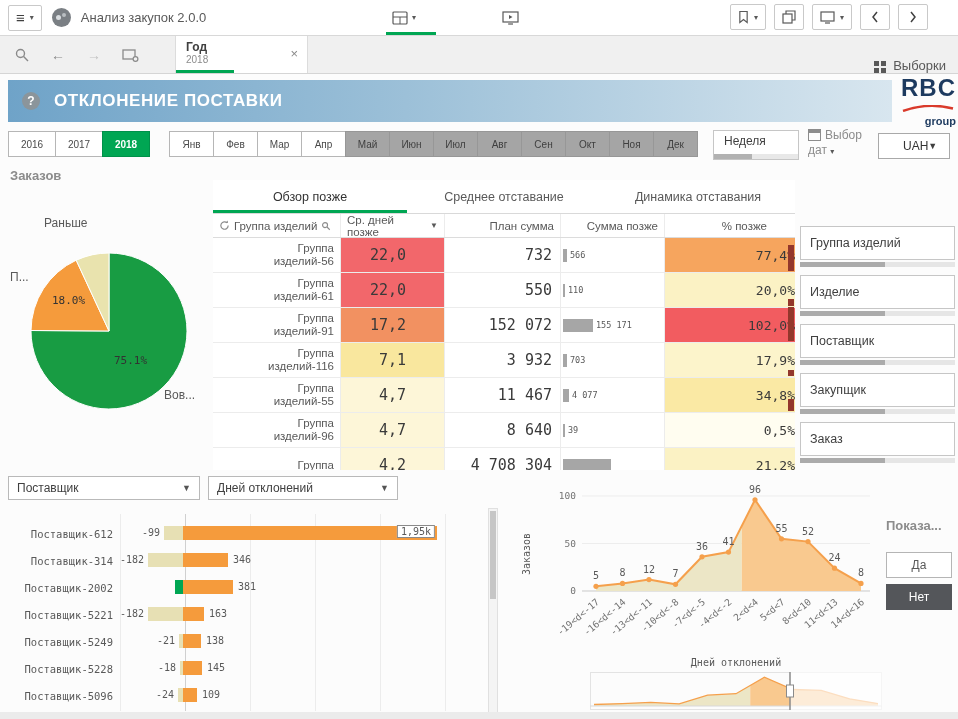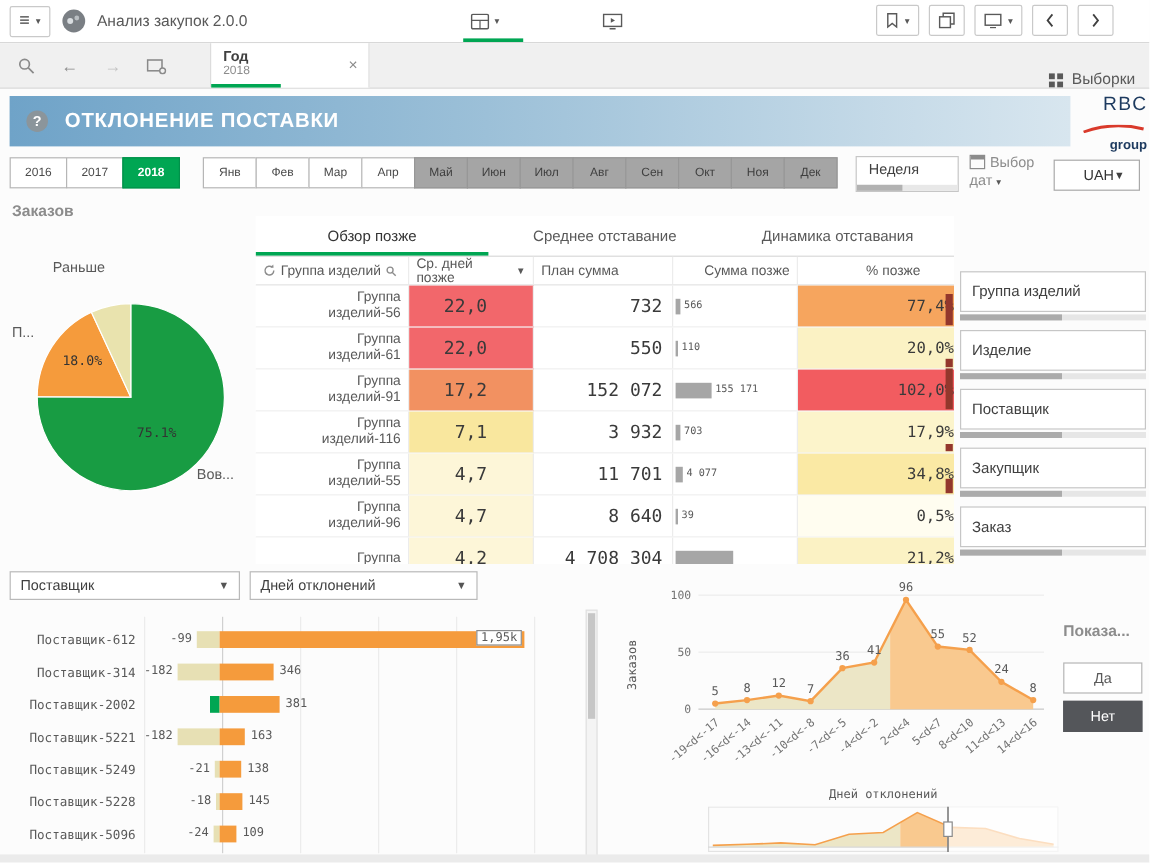--- a/index.html
+++ b/index.html
@@ -39,21 +39,21 @@
   .sel-right span{font-size:13px;color:#595959}
 
   
   .sheet-bg{position:absolute;left:0;top:74px;width:958px;height:645px;background:#fcfcfc}
   .titlebar{position:absolute;left:8px;top:80px;width:884px;height:42px;display:flex;align-items:center;gap:14px;padding-left:14px;
             background:linear-gradient(90deg,#6fa3c8 0%,#9cc0d8 45%,#d8e6ef 100%)}
   .help-ico{width:18px;height:18px;border-radius:50%;background:#8b959b;color:#fff;font-size:12px;font-weight:bold;
             display:flex;align-items:center;justify-content:center;cursor:pointer}
   .sheet-title{font-size:17px;font-weight:bold;color:#fff;letter-spacing:.6px}
   .rbc{position:absolute;left:898px;top:78px;width:58px;height:42px;text-align:right}
-  .rbc-name{font-size:16px;font-weight:normal;color:#1d3a5f;letter-spacing:1px;line-height:20px}
+  .rbc-name{font-size:24px;font-weight:bold;color:#1d3a5f;letter-spacing:1px;line-height:20px}
   .rbc-sub{font-size:11px;font-weight:bold;color:#1d3a5f;line-height:10px}
 
   
   .fgroup{position:absolute;top:131px;display:flex}
   .fbtn{width:48px;height:26px;border:1px solid #b6b6b6;background:#fff;color:#4a4a4a;display:flex;align-items:center;
         justify-content:center;font-size:10px;margin-left:-1px;cursor:pointer}
   .fbtn:first-child{margin-left:0}
   .fbtn.selected{background:#00a653;border-color:#00914a;color:#fff;font-weight:bold}
   .fbtn.excluded{background:#a5a5a5;border-color:#979797;color:#3f3f3f}
   #years{left:8px}
@@ -78,21 +78,21 @@
 
   
   .tablepanel{position:absolute;left:213px;top:180px;width:582px;height:290px;background:#fff;overflow:hidden}
   .tabs{display:flex;height:34px;border-bottom:1px solid #d9d9d9;background:#fff}
   .tab{flex:1;position:relative;display:flex;align-items:center;justify-content:center;font-size:12.5px;color:#595959;cursor:pointer}
   .tab.active{color:#333}
   .tab-line{position:absolute;left:0;right:0;bottom:0;height:3px;background:#00a653}
   .thead{display:flex;height:24px;border-bottom:1px solid #dcdcdc;font-size:11.5px;color:#595959;align-items:stretch}
   .th{display:flex;align-items:center;border-right:1px solid #ececec;padding:0 6px;gap:4px}
   .th.h1{width:128px}.th.h2{width:104px}
-  .th.h3{width:116px;justify-content:flex-start}.th.h4{width:104px;justify-content:flex-end}
+  .th.h3{width:116px;justify-content:flex-end}.th.h4{width:104px;justify-content:flex-end}
   .th.h5{width:130px;justify-content:flex-end;border-right:none;padding-right:28px}
   .sortcaret{font-size:8px;color:#595959}
   .trow{display:flex;height:35px;border-bottom:1px solid #ececec;background:#fff}
   .tc{border-right:1px solid #ececec;height:100%}
   .tc.c1{width:128px;display:flex;flex-direction:column;align-items:flex-end;justify-content:center;padding-right:6px;
          font-size:11.5px;color:#595959;line-height:13px;cursor:pointer}
   .tc.c2{width:104px;display:flex;align-items:center;justify-content:flex-end;padding-right:38px;font-size:15px;color:#3a3a3a}
   .tc.c3{width:116px;display:flex;align-items:center;justify-content:flex-end;padding-right:8px;font-size:15px;color:#3a3a3a}
   .tc.c4{width:104px;display:flex;align-items:center;gap:3px;padding-left:2px}
   .lbar{height:13px;background:#a6a6a6;flex:none}
@@ -414,21 +414,21 @@
        <span>17,9%</span>
        <span class="pstrip" style="height:18%"></span>
      </div>
    </div>
         <div class="trow">
      <div class="tc c1">
             <span>Группа</span>
             <span>изделий-55</span>
           </div>
      <div class="tc c2 mono" style="background:#fdf6d8">4,7</div>
-     <div class="tc c3 mono">11 701</div>
+     <div class="tc c3 mono">11 467</div>
      <div class="tc c4">
        <span class="lbar" style="width:6px"></span>
        <span class="lnum mono">4 077</span>
      </div>
      <div class="tc c5 mono" style="background:#fae9a4">
        <span>34,8%</span>
        <span class="pstrip" style="height:34%"></span>
      </div>
    </div>
         <div class="trow">

